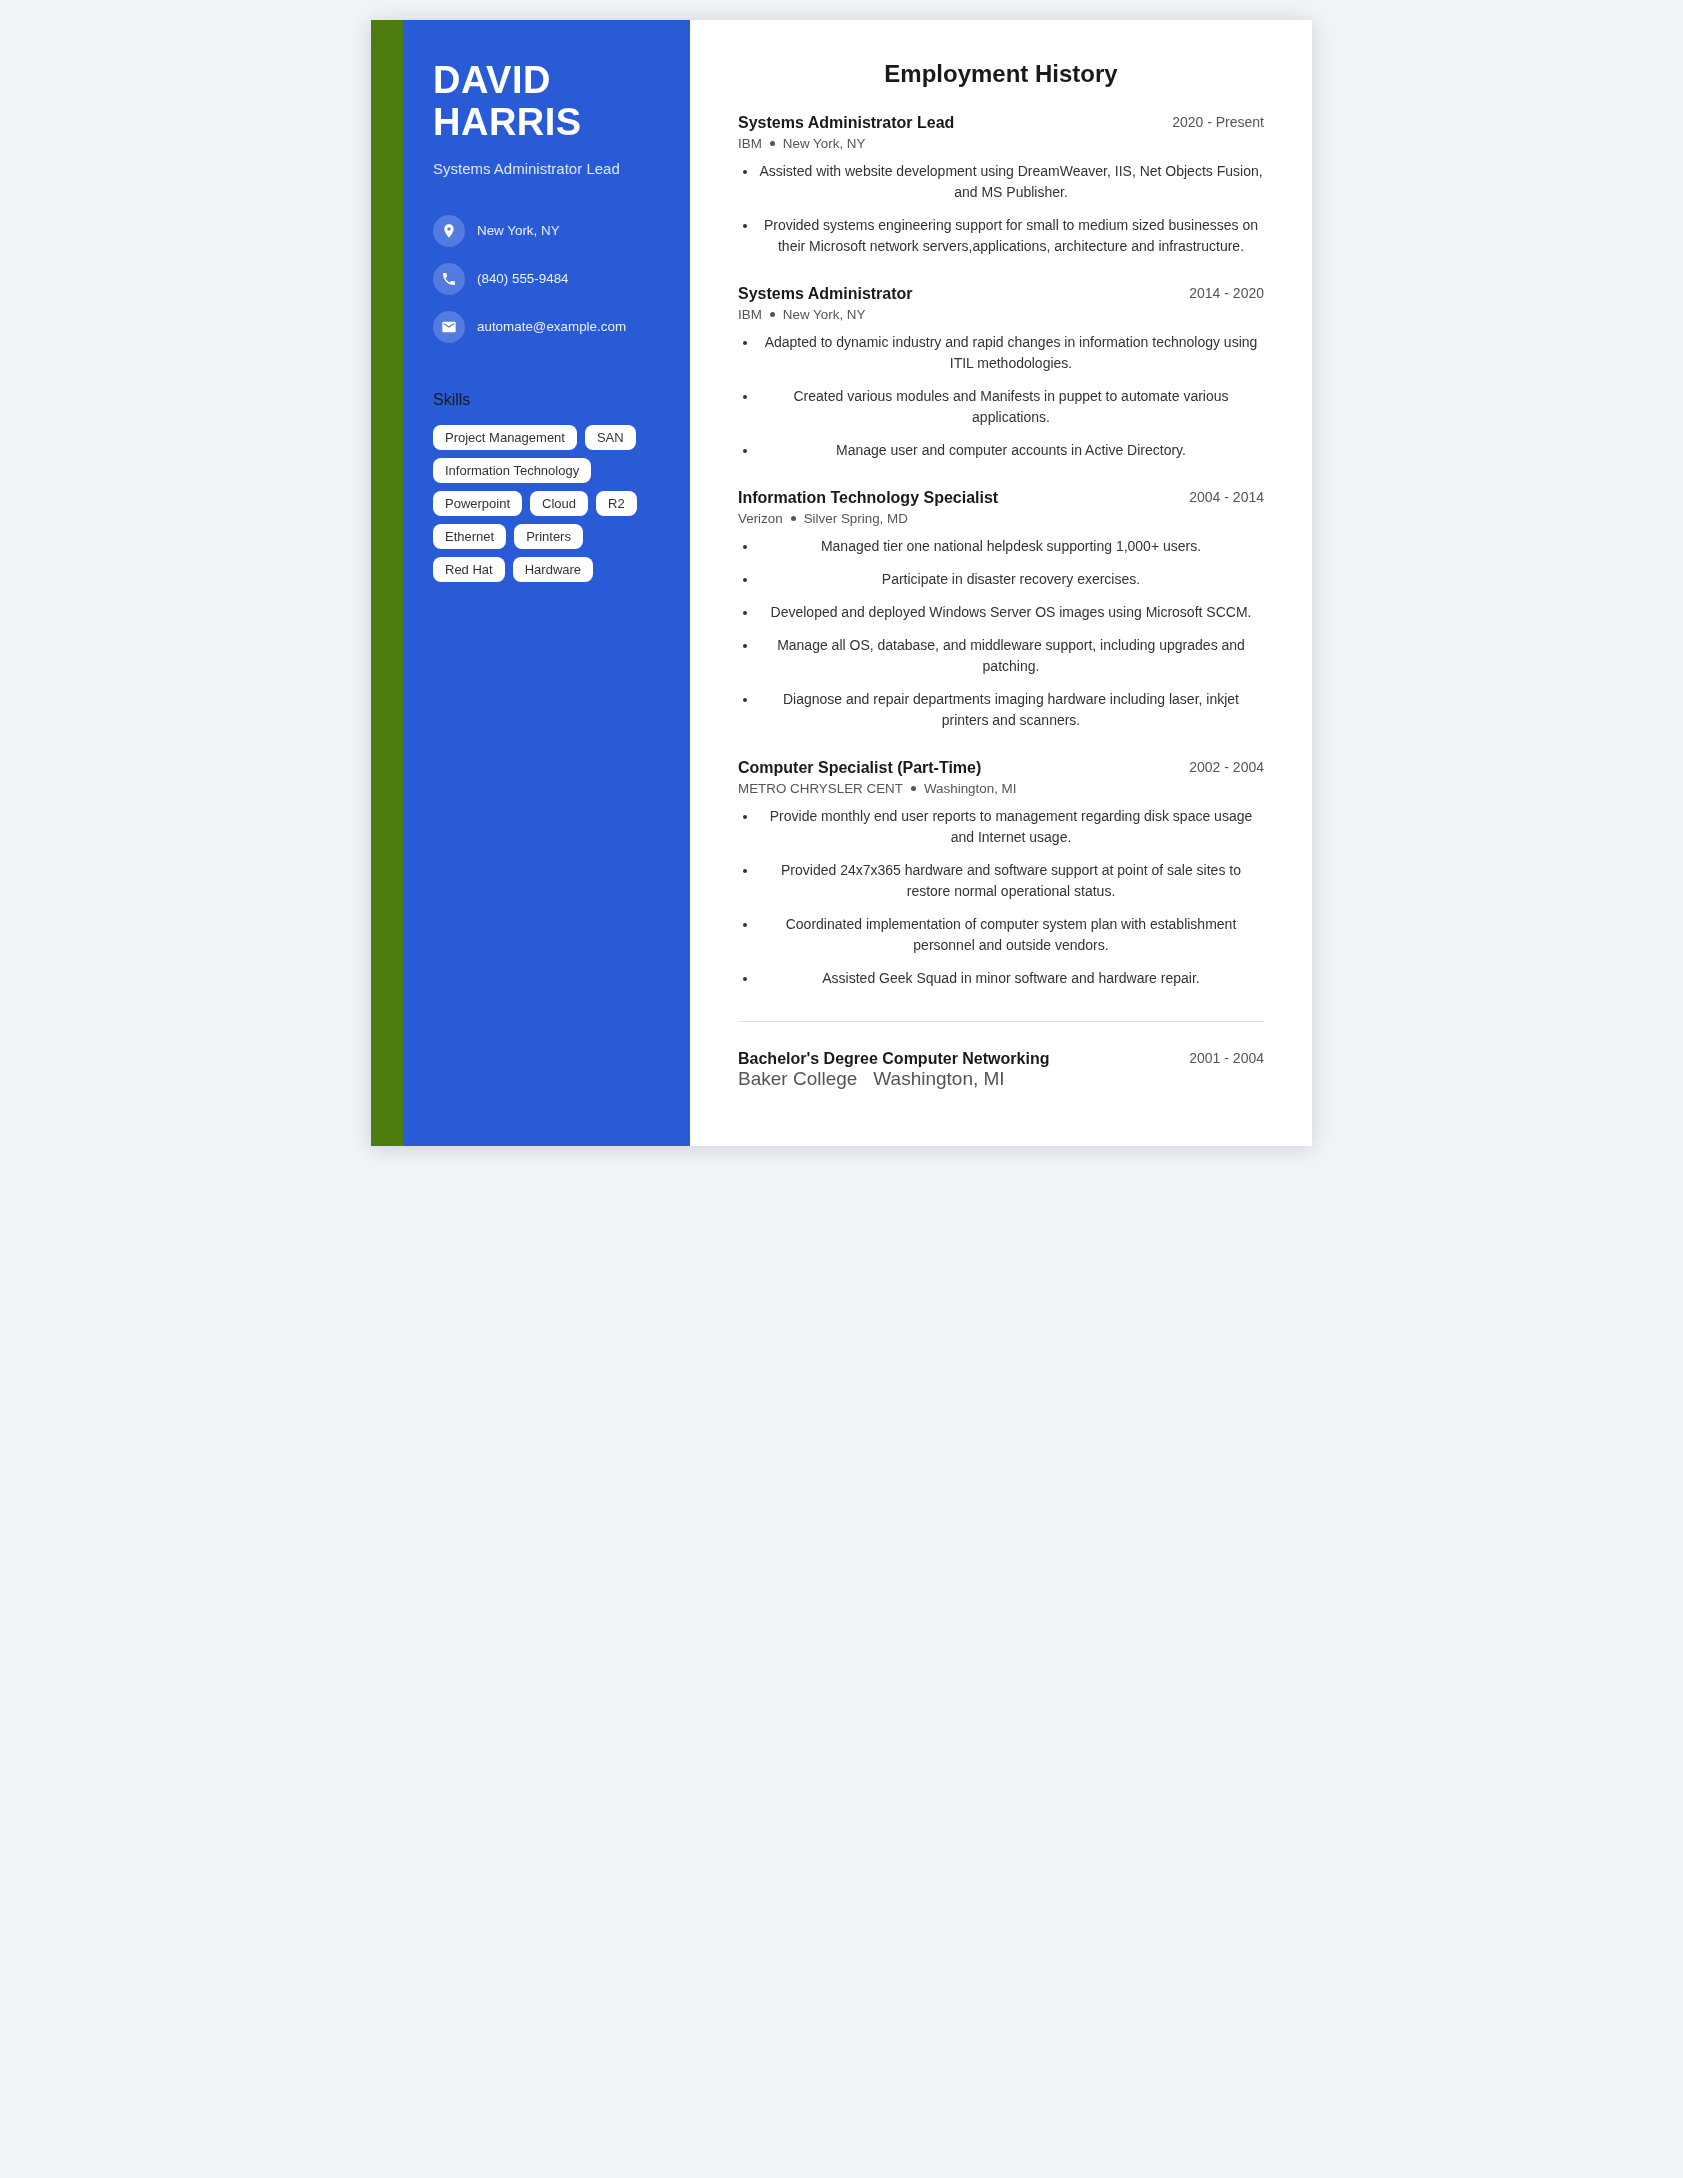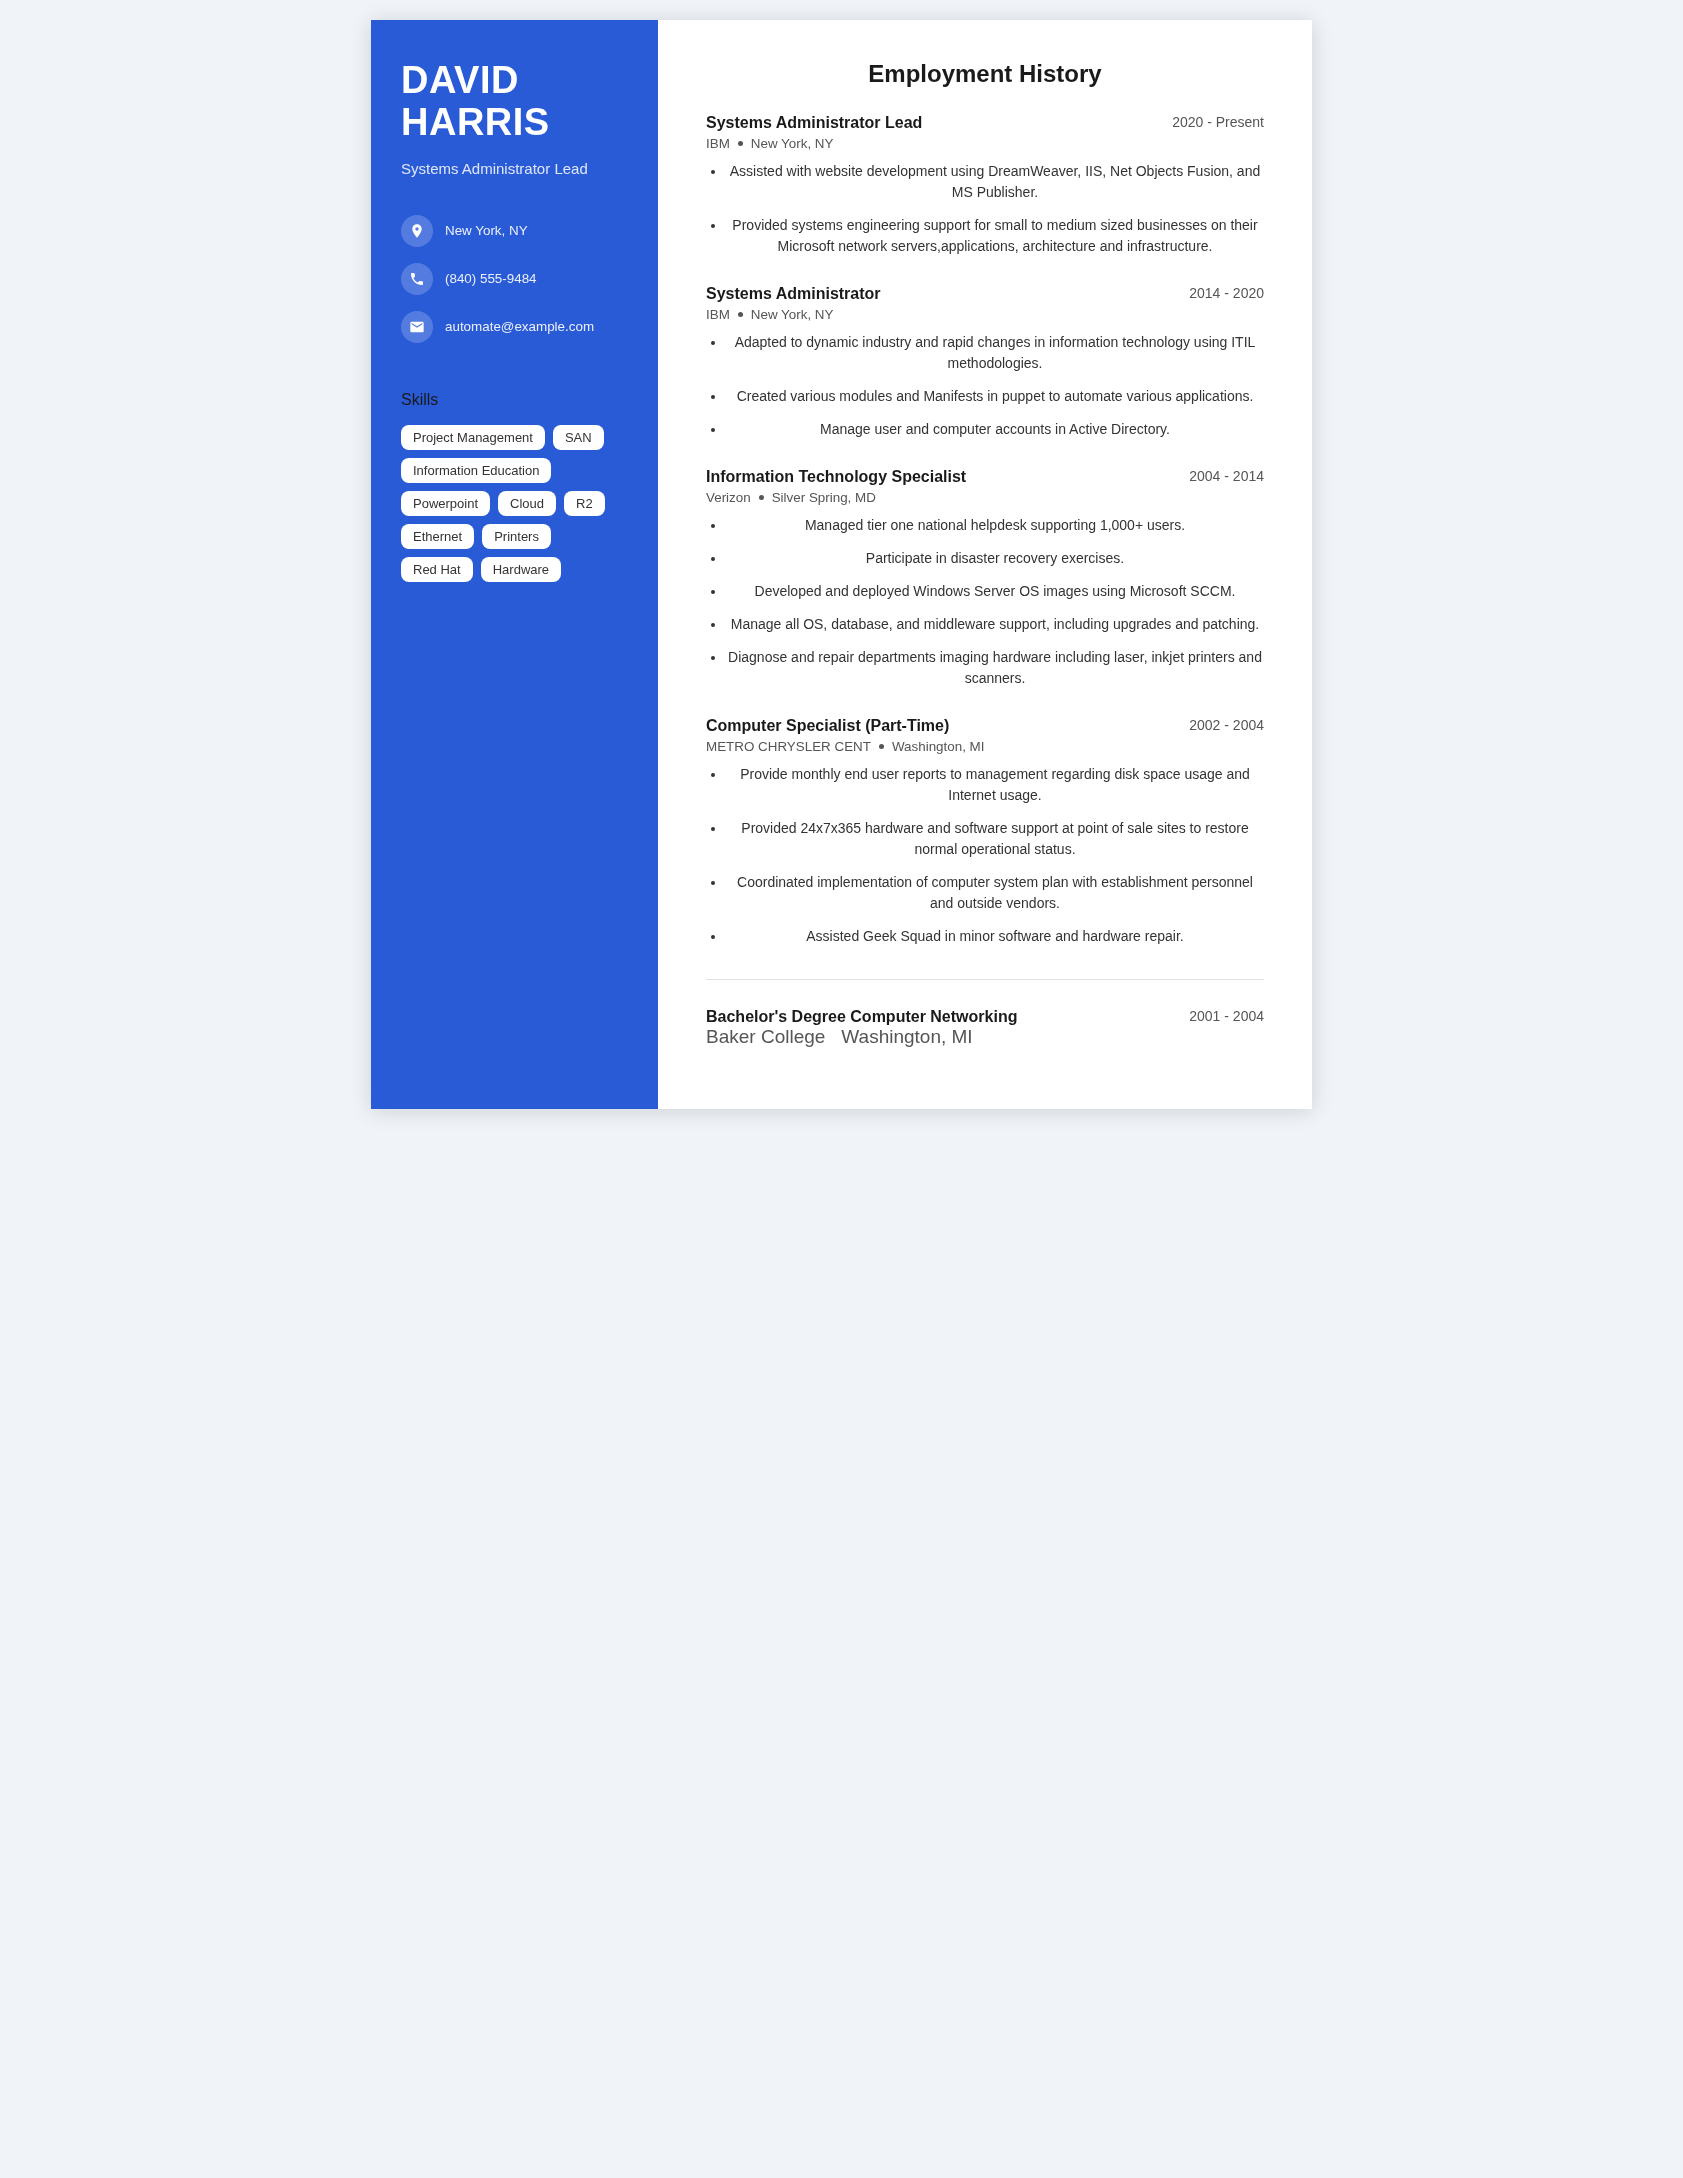--- a/index.html
+++ b/index.html
@@ -15,22 +15,23 @@
       justify-content: center;
       align-items: flex-start;
       min-height: 100vh;
       padding: 20px;
     }
 
     .resume-container {
       width: 941px;
       min-height: 1089px;
       display: flex;
-      background: #84cc16;
+      background: #4d7c0f;
       box-shadow: 0 2px 20px rgba(0,0,0,0.15);
+      padding-left: 32px;
     }
 
     
     .sidebar {
       width: 287px;
       min-width: 287px;
       background: #2a5bd7;
       color: white;
       padding: 40px 30px;
       display: flex;
@@ -262,21 +263,21 @@
         <span class="contact-text">automate@example.com</span>
       </div>
     </div>
 
     <div class="skills-section">
       <div class="skills-heading">Skills</div>
       <div class="skills-tags">
 
       <span class="skill-tag">Project Management</span>
           <span class="skill-tag">SAN</span>
-          <span class="skill-tag">Information Education</span>
+          <span class="skill-tag">Information Technology</span>
           <span class="skill-tag">Powerpoint</span>
           <span class="skill-tag">Cloud</span>
           <span class="skill-tag">R2</span>
           <span class="skill-tag">Ethernet</span>
           <span class="skill-tag">Printers</span>
           <span class="skill-tag">Red Hat</span>
           <span class="skill-tag">Hardware</span>
         </div>
     </div>
   </div>

